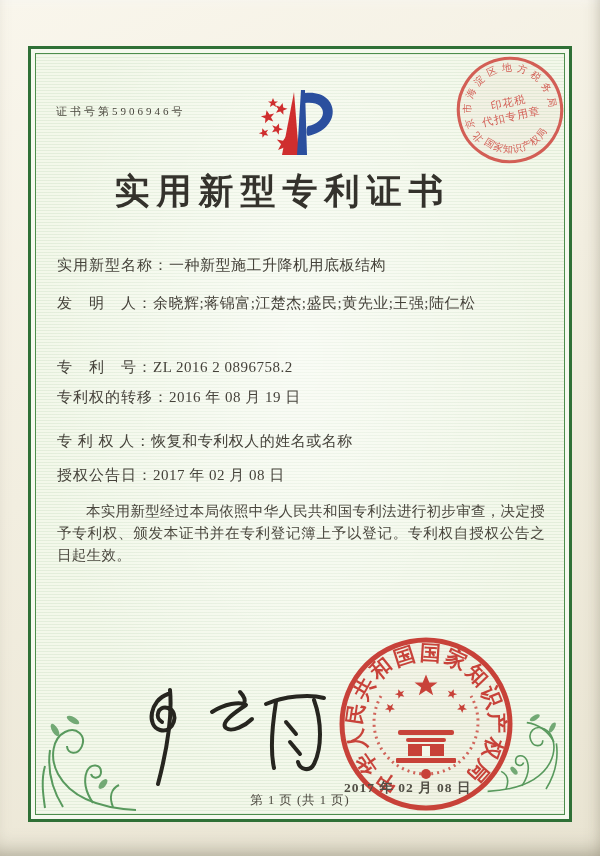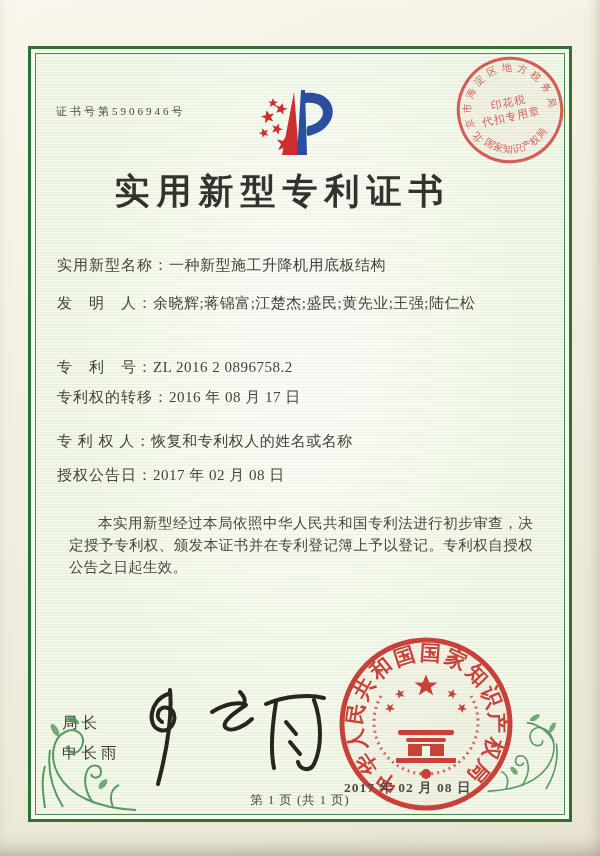--- a/index.html
+++ b/index.html
@@ -30,21 +30,21 @@
   }
   .abs{position:absolute;}
   .cert-no{left:56px;top:104px;font-size:11px;letter-spacing:3px;color:#4a473e;}
   .title{left:0;top:168px;width:565px;text-align:center;font-size:35px;font-weight:700;
          letter-spacing:7px;color:#34322c;}
   .rows{left:57px;top:250px;width:492px;}
   .row{position:absolute;left:0;width:492px;height:20px;font-size:15px;color:#45423a;white-space:nowrap;}
   .row .lbl{letter-spacing:1px;}
   .row .val{letter-spacing:.5px;}
   .paras{left:57px;top:500px;width:488px;color:#49463d;}
-  .paras p{margin:12px;font-size:14.5px;line-height:22.2px;text-align:justify;text-indent:2em;letter-spacing:.3px;}
+  .paras p{margin:0;font-size:14.5px;line-height:22.2px;text-align:justify;text-indent:2em;letter-spacing:.3px;}
   .official{left:62px;top:708px;font-size:15.5px;color:#3c3a33;letter-spacing:4px;line-height:30px;}
   .footer{left:0;top:792px;width:600px;text-align:center;font-size:12.5px;color:#4a473e;letter-spacing:1px;}
   .seal-date{left:344px;top:779px;font-size:13.5px;font-weight:600;color:#514f45;letter-spacing:1px;z-index:6;}
   .sig{left:128px;top:680px;z-index:5;}
   .seal{left:336px;top:634px;z-index:4;opacity:.92;}
   .tax-stamp{left:448px;top:48px;transform:rotate(-12deg);opacity:.88;z-index:4;}
   .logo{left:244px;top:84px;}
   .orn-bl{left:33px;top:688px;z-index:2;}
   .orn-br{left:486px;top:672px;z-index:2;transform:scaleX(-1);}
 </style>
@@ -106,33 +106,29 @@
       <path d="M61,9 C95,5 100,44 64,52 C62,52 62,43 64,42 C85,38 84,16 61,19 Z"></path>
     </g>
   </svg>
 
   <div class="abs title">实用新型专利证书</div>
 
   <div class="abs rows">
     <div class="row" style="top:6px"><span class="lbl">实用新型名称：</span><span class="val">一种新型施工升降机用底板结构</span></div>
     <div class="row" style="top:44px"><span class="lbl">发　明　人：</span><span class="val">余晓辉;蒋锦富;江楚杰;盛民;黄先业;王强;陆仁松</span></div>
     <div class="row" style="top:108px"><span class="lbl">专　利　号：</span><span class="val">ZL 2016 2 0896758.2</span></div>
-    <div class="row" style="top:138px"><span class="lbl">专利权的转移：</span><span class="val">2016 年 08 月 17 日</span></div>
+    <div class="row" style="top:138px"><span class="lbl">专利权的转移：</span><span class="val">2016 年 08 月 19 日</span></div>
     <div class="row" style="top:182px"><span class="lbl">专 利 权 人：</span><span class="val">恢复和专利权人的姓名或名称</span></div>
     <div class="row" style="top:216px"><span class="lbl">授权公告日：</span><span class="val">2017 年 02 月 08 日</span></div>
   </div>
 
   <div class="abs paras">
     <p>本实用新型经过本局依照中华人民共和国专利法进行初步审查，决定授予专利权、颁发本证书并在专利登记簿上予以登记。专利权自授权公告之日起生效。</p>
   </div>
 
-  <div class="abs official">
-    <div>局长</div>
-    <div>申长雨</div>
-  </div>
 
   <svg class="abs sig" width="210" height="112" viewBox="0 0 210 112">
     <g stroke="#26251f" stroke-width="4" fill="none" stroke-linecap="round" stroke-linejoin="round">
       <path d="M40,14 C22,20 18,46 32,50 C46,54 52,32 40,28 C30,25 26,38 34,42"></path>
       <path d="M42,10 C44,32 40,66 30,104"></path>
       <path d="M84,32 C96,24 112,21 118,25 C106,33 92,43 98,48 C104,53 118,45 124,39"></path>
       <path d="M112,12 C116,16 118,20 116,24"></path>
       <path d="M138,24 C156,16 182,14 196,18"></path>
       <path d="M148,22 C144,47 142,70 146,88"></path>
       <path d="M186,20 C194,42 194,68 186,84 C182,92 172,90 170,82"></path>

